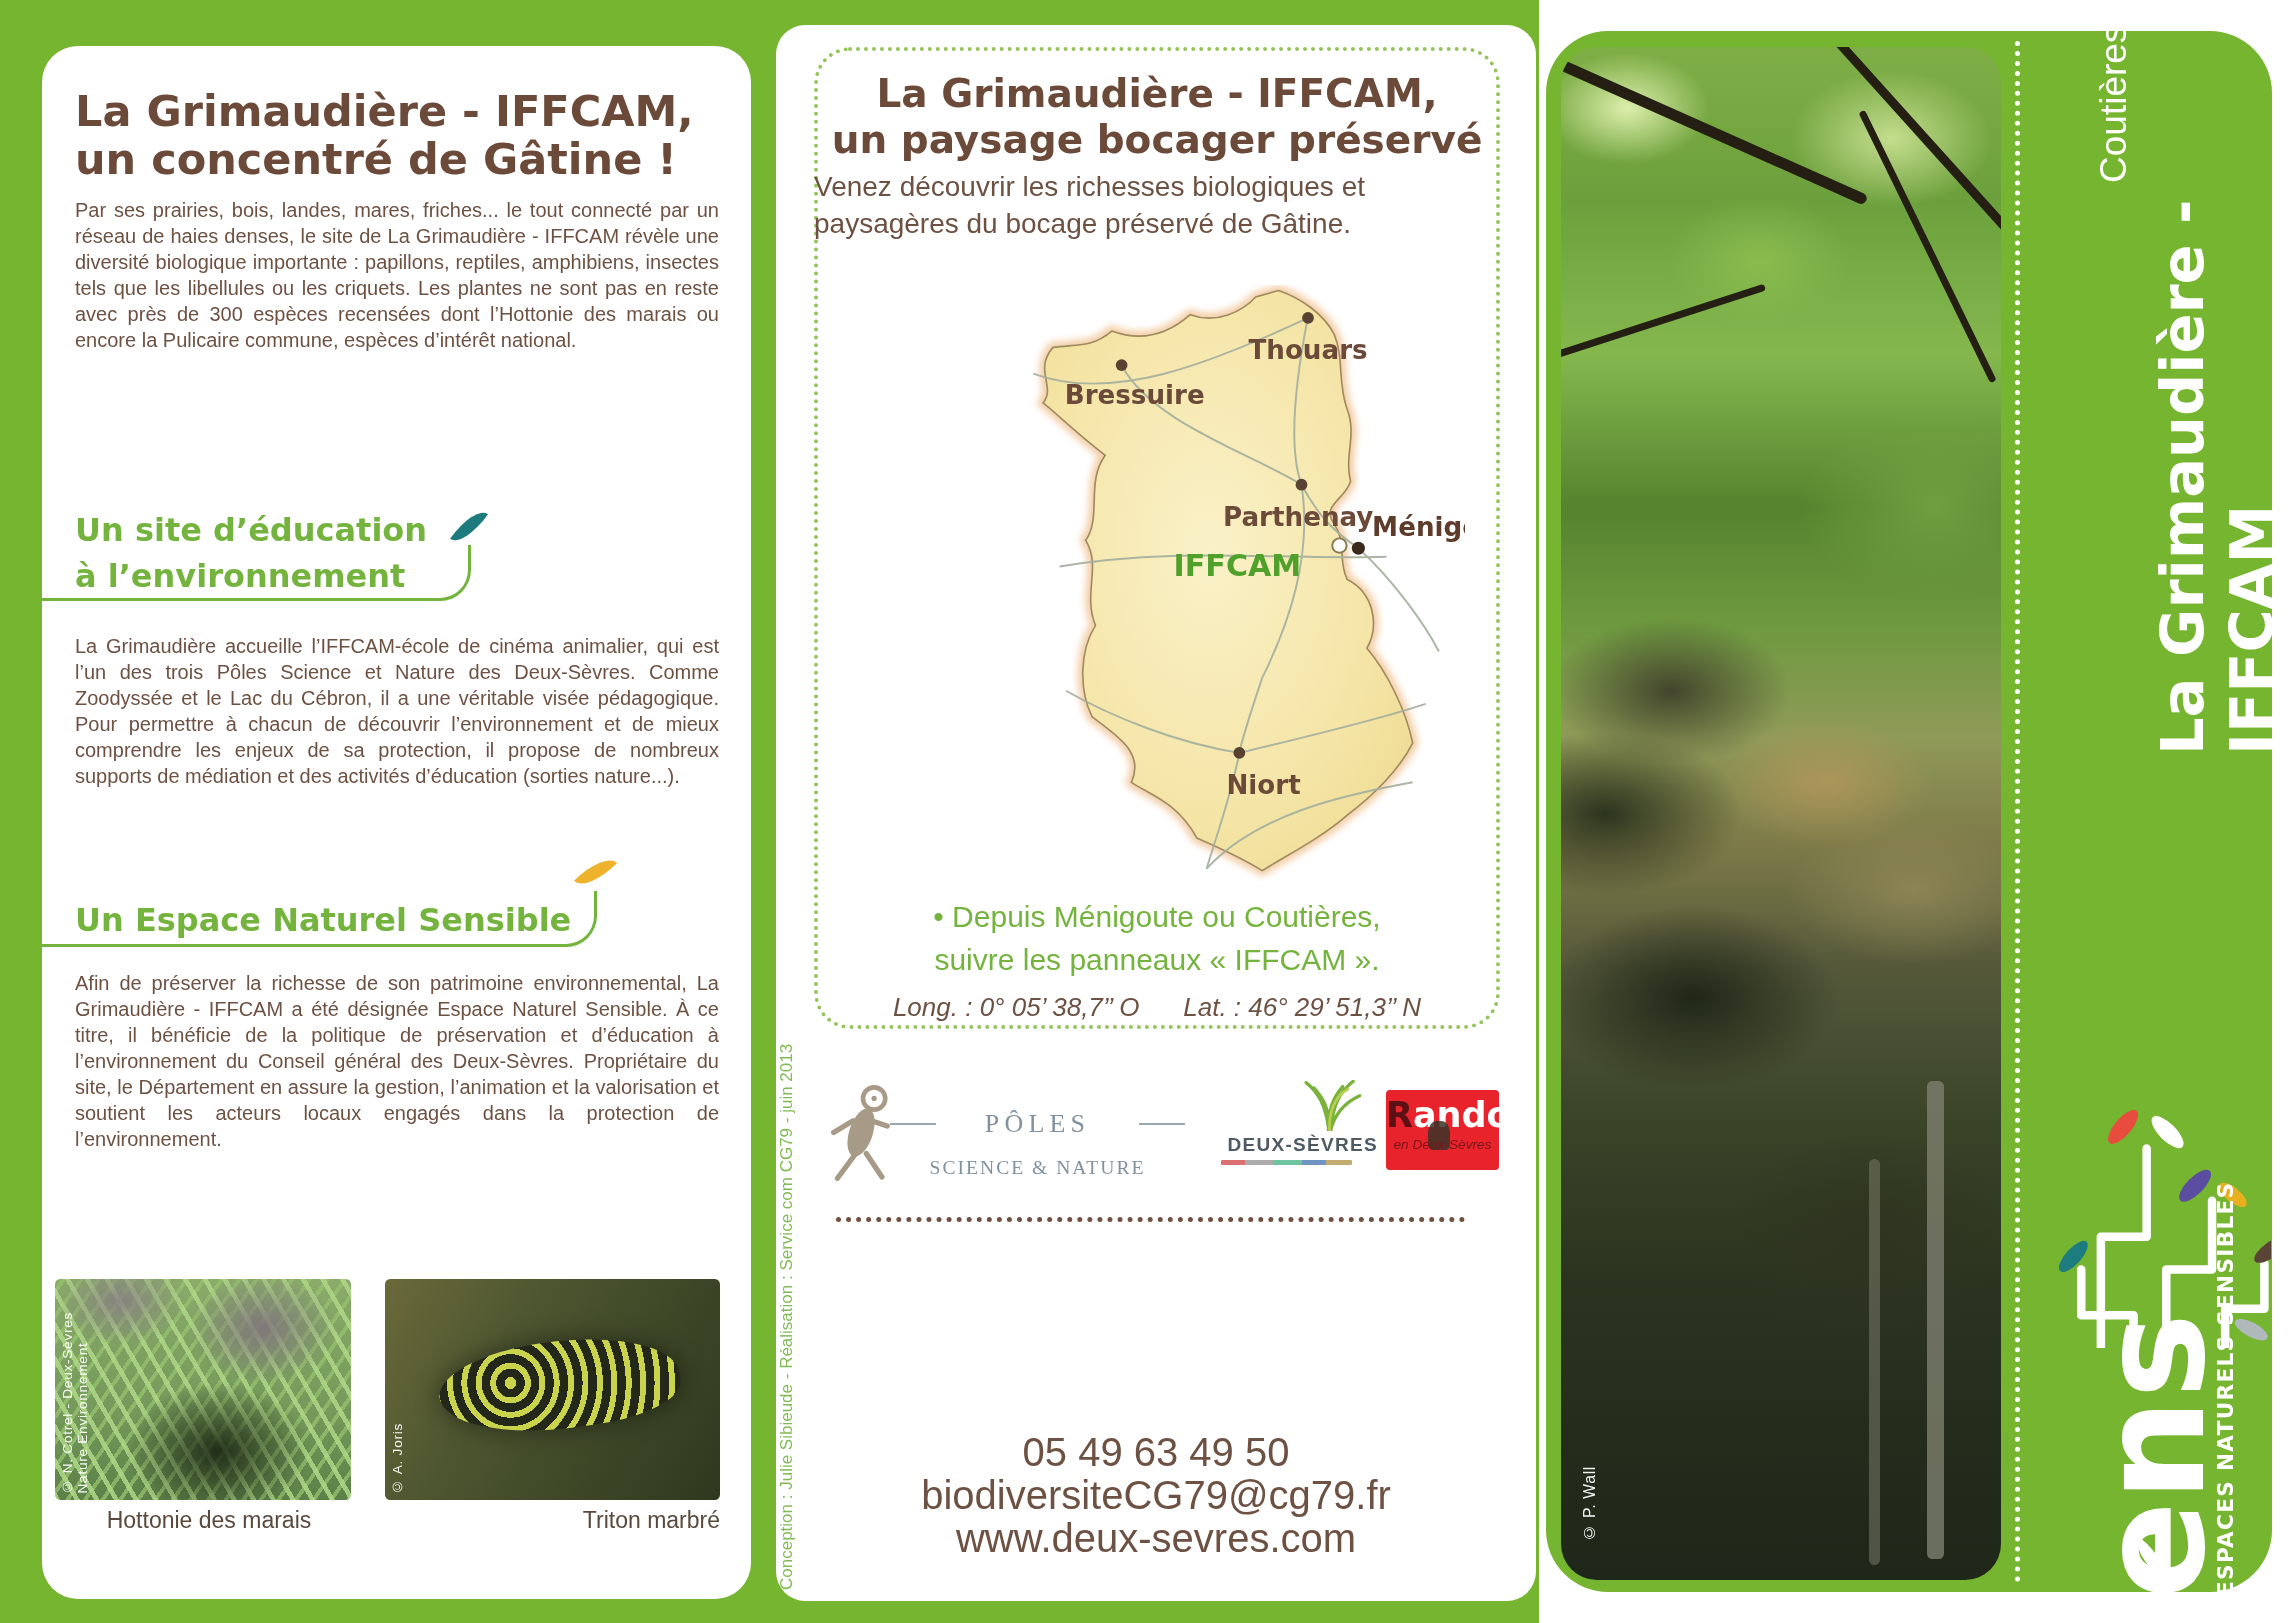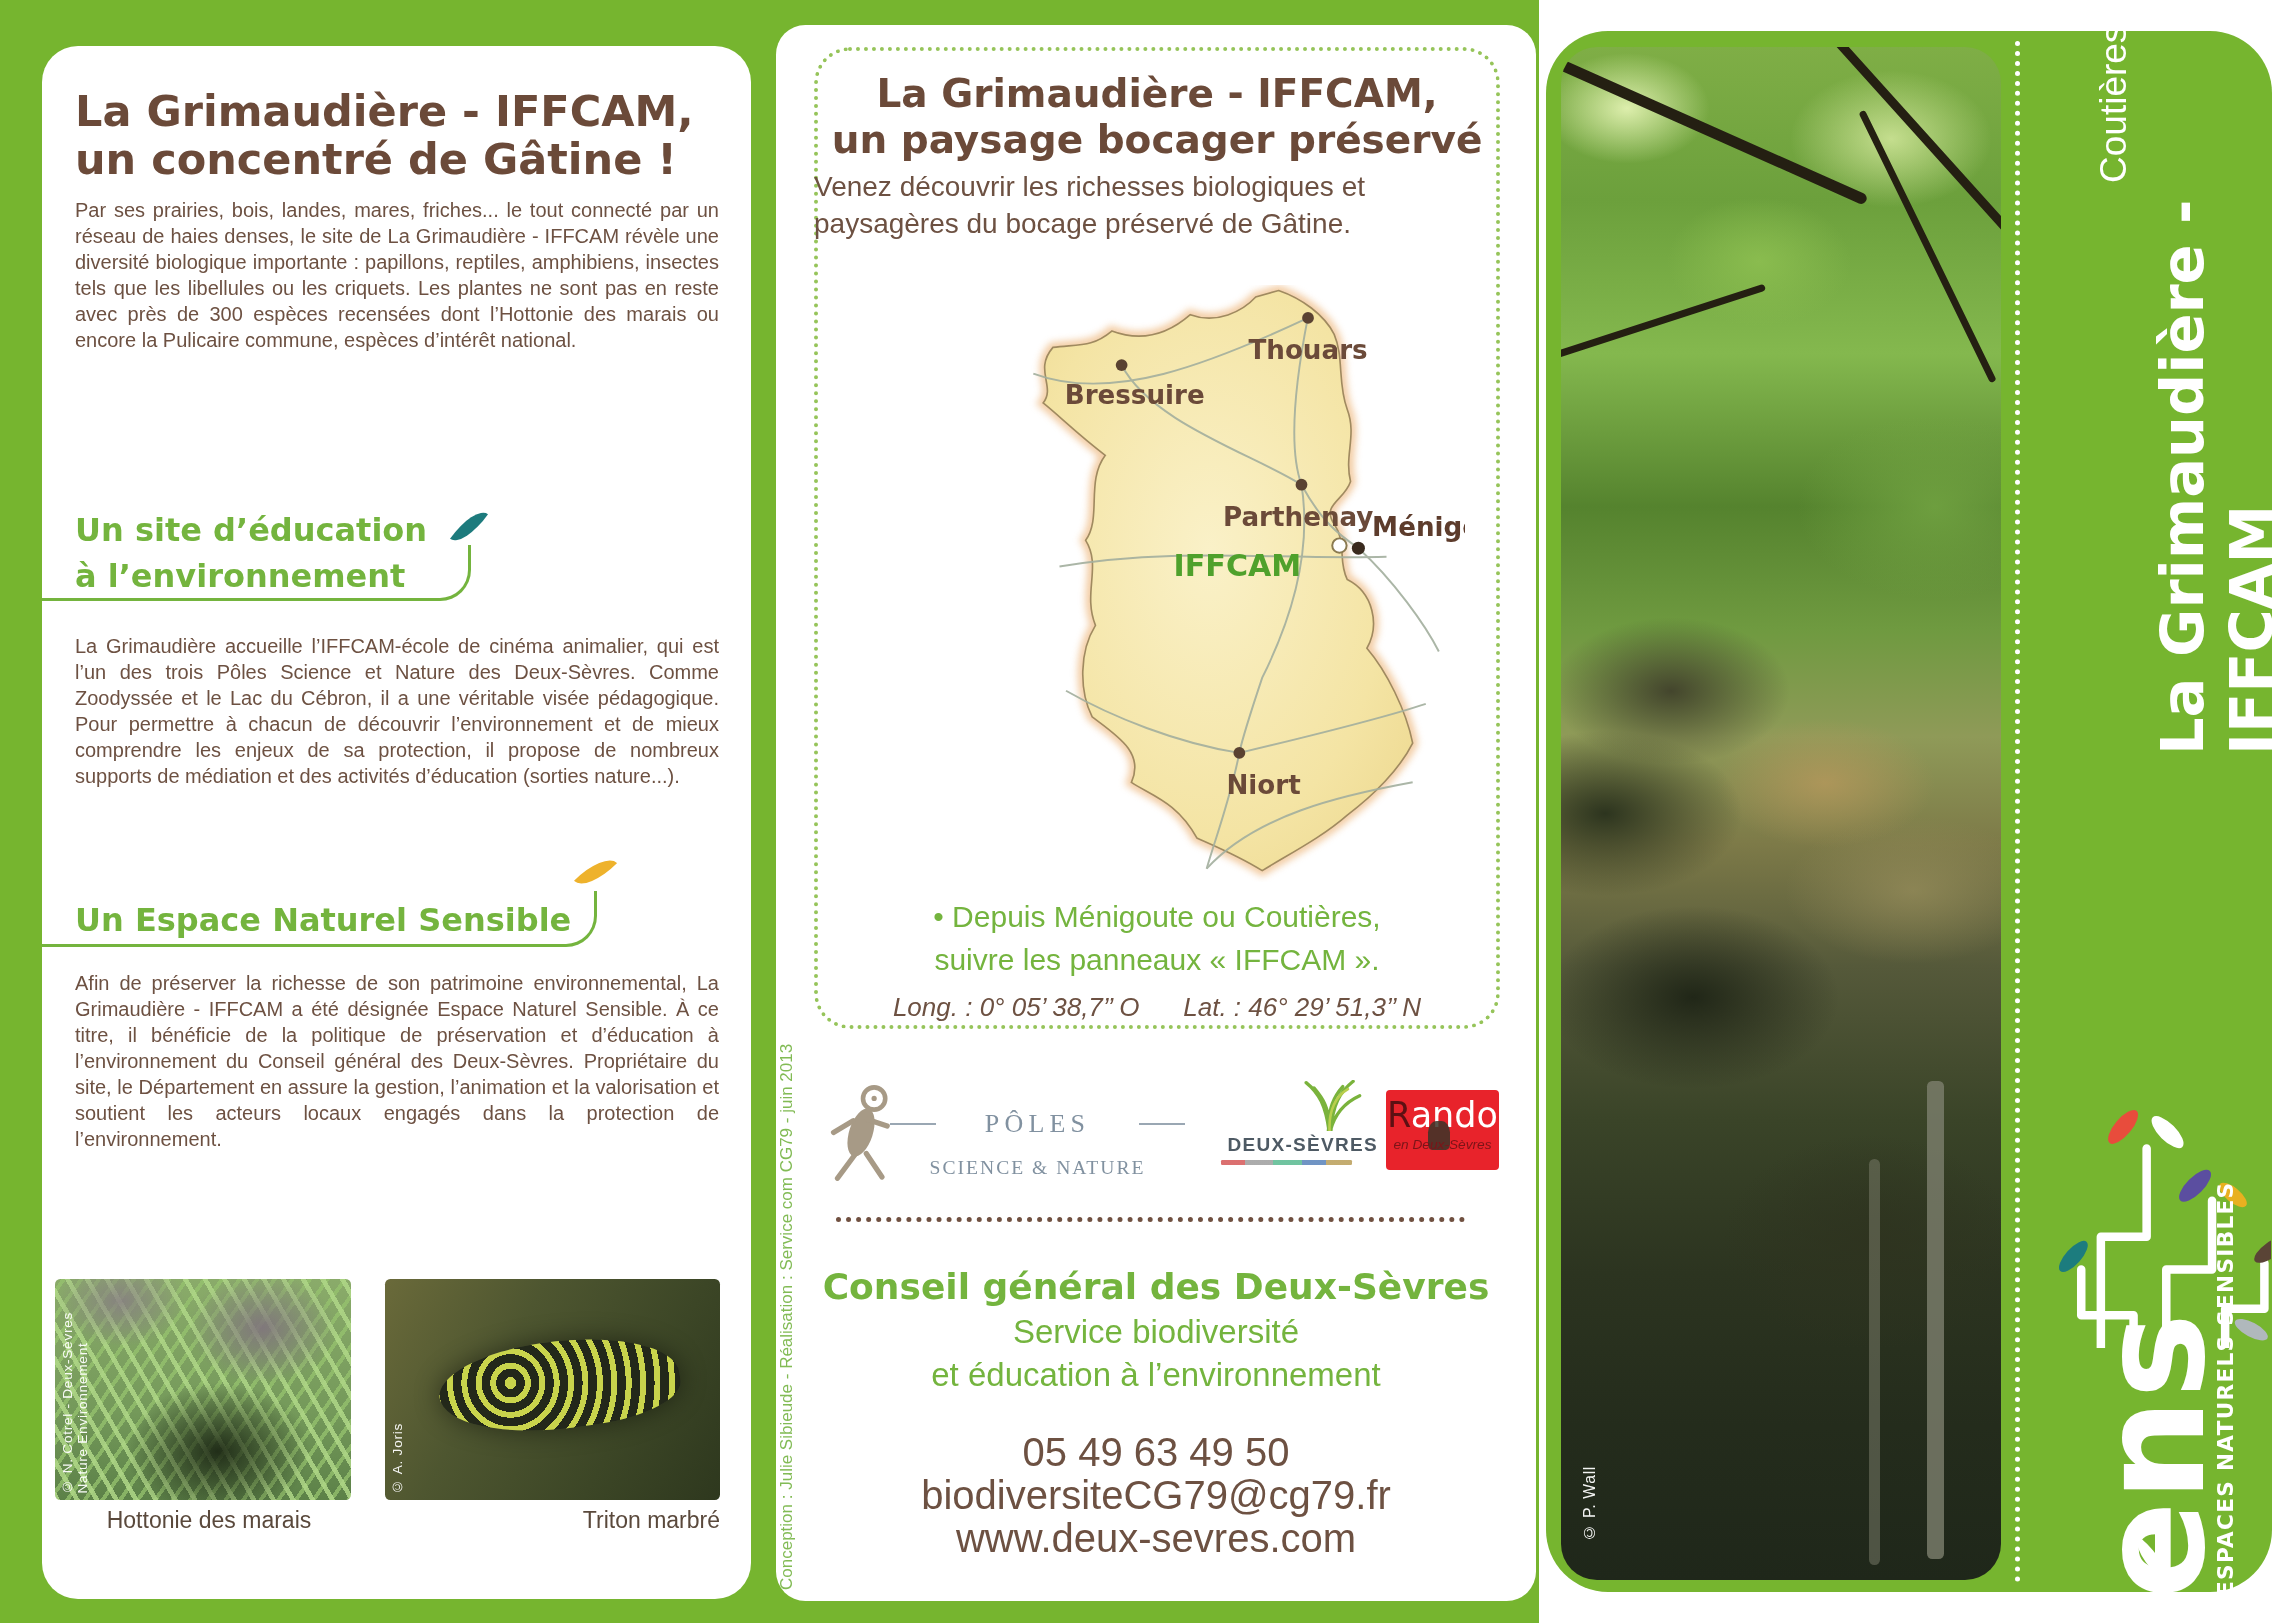--- a/index.html
+++ b/index.html
@@ -97,21 +97,21 @@
               border-top:2.6px solid var(--poles-gray);opacity:.8;}
   .poles-l1:before{left:-9.8px;} .poles-l1:after{right:-9.8px;}
   .poles-l2{font-size:19.6px;letter-spacing:2px;margin-top:18px;}
   .ds-logo{position:absolute;left:419px;top:1055px;width:183px;text-align:right;}
   .ds-name{font-size:19px;font-weight:bold;letter-spacing:1.3px;color:#4e5a64;margin-top:1.3px;}
   .ds-strip{height:4.6px;width:131px;margin:3.9px auto 0;
             background:linear-gradient(90deg,#c33 0 18%,#888 18% 40%,#3a7 40% 62%,#36a 62% 80%,#a83 80% 100%);
             opacity:.7;border-radius:1.3px;}
   .rando{position:absolute;left:610px;top:1065px;width:113px;height:80px;
          background:var(--rando-red);border-radius:3.9px;text-align:center;overflow:hidden;}
-  .rando-word{font-family:"DejaVu Sans",sans-serif;font-weight:normal;font-size:35px;
+  .rando-word{font-family:"DejaVu Sans",sans-serif;font-weight:bold;font-size:35px;
               line-height:43px;color:#fff;margin-top:3.9px;}
   .rando-word .r{color:#5d1013;}
   .rando-sub{font-size:13.7px;font-style:italic;color:#7c1418;line-height:15.7px;position:relative;}
   .walker{position:absolute;left:42px;top:31px;width:22px;height:29px;background:#3a3428;
           border-radius:40% 40% 20% 20%;opacity:.85;}
   .dotted-sep{position:absolute;left:60px;top:1192px;width:629px;
               border-top:5.9px dotted #705040;}
   .contact-green{position:absolute;left:0;top:1238px;width:760px;text-align:center;}
   .cg-org{font-family:"DejaVu Sans",sans-serif;font-weight:bold;font-size:36px;
           line-height:47px;color:var(--green-text);}
@@ -273,25 +273,20 @@
       <div class="ds-strip"></div>
     </div>
     <div class="rando">
       <div class="rando-word"><span class="r">R</span><span>ando</span></div>
       <div class="walker"></div>
       <div class="rando-sub">en Deux-Sèvres</div>
     </div>
 
     <div class="dotted-sep"></div>
 
-    <div class="contact-green">
-      <div class="cg-org">Conseil général des Deux-Sèvres</div>
-      <div class="cg-line">Service biodiversité</div>
-      <div class="cg-line">et éducation à l’environnement</div>
-    </div>
     <div class="contact-brown">
       <div>05 49 63 49 50</div>
       <div>biodiversiteCG79@cg79.fr</div>
       <div>www.deux-sevres.com</div>
     </div>
   </div>
 
   <div class="credits vtext">Conception : Julie Sibieude - Réalisation : Service com CG79 - juin 2013</div>
 
   <div class="side-photo art-stream">

